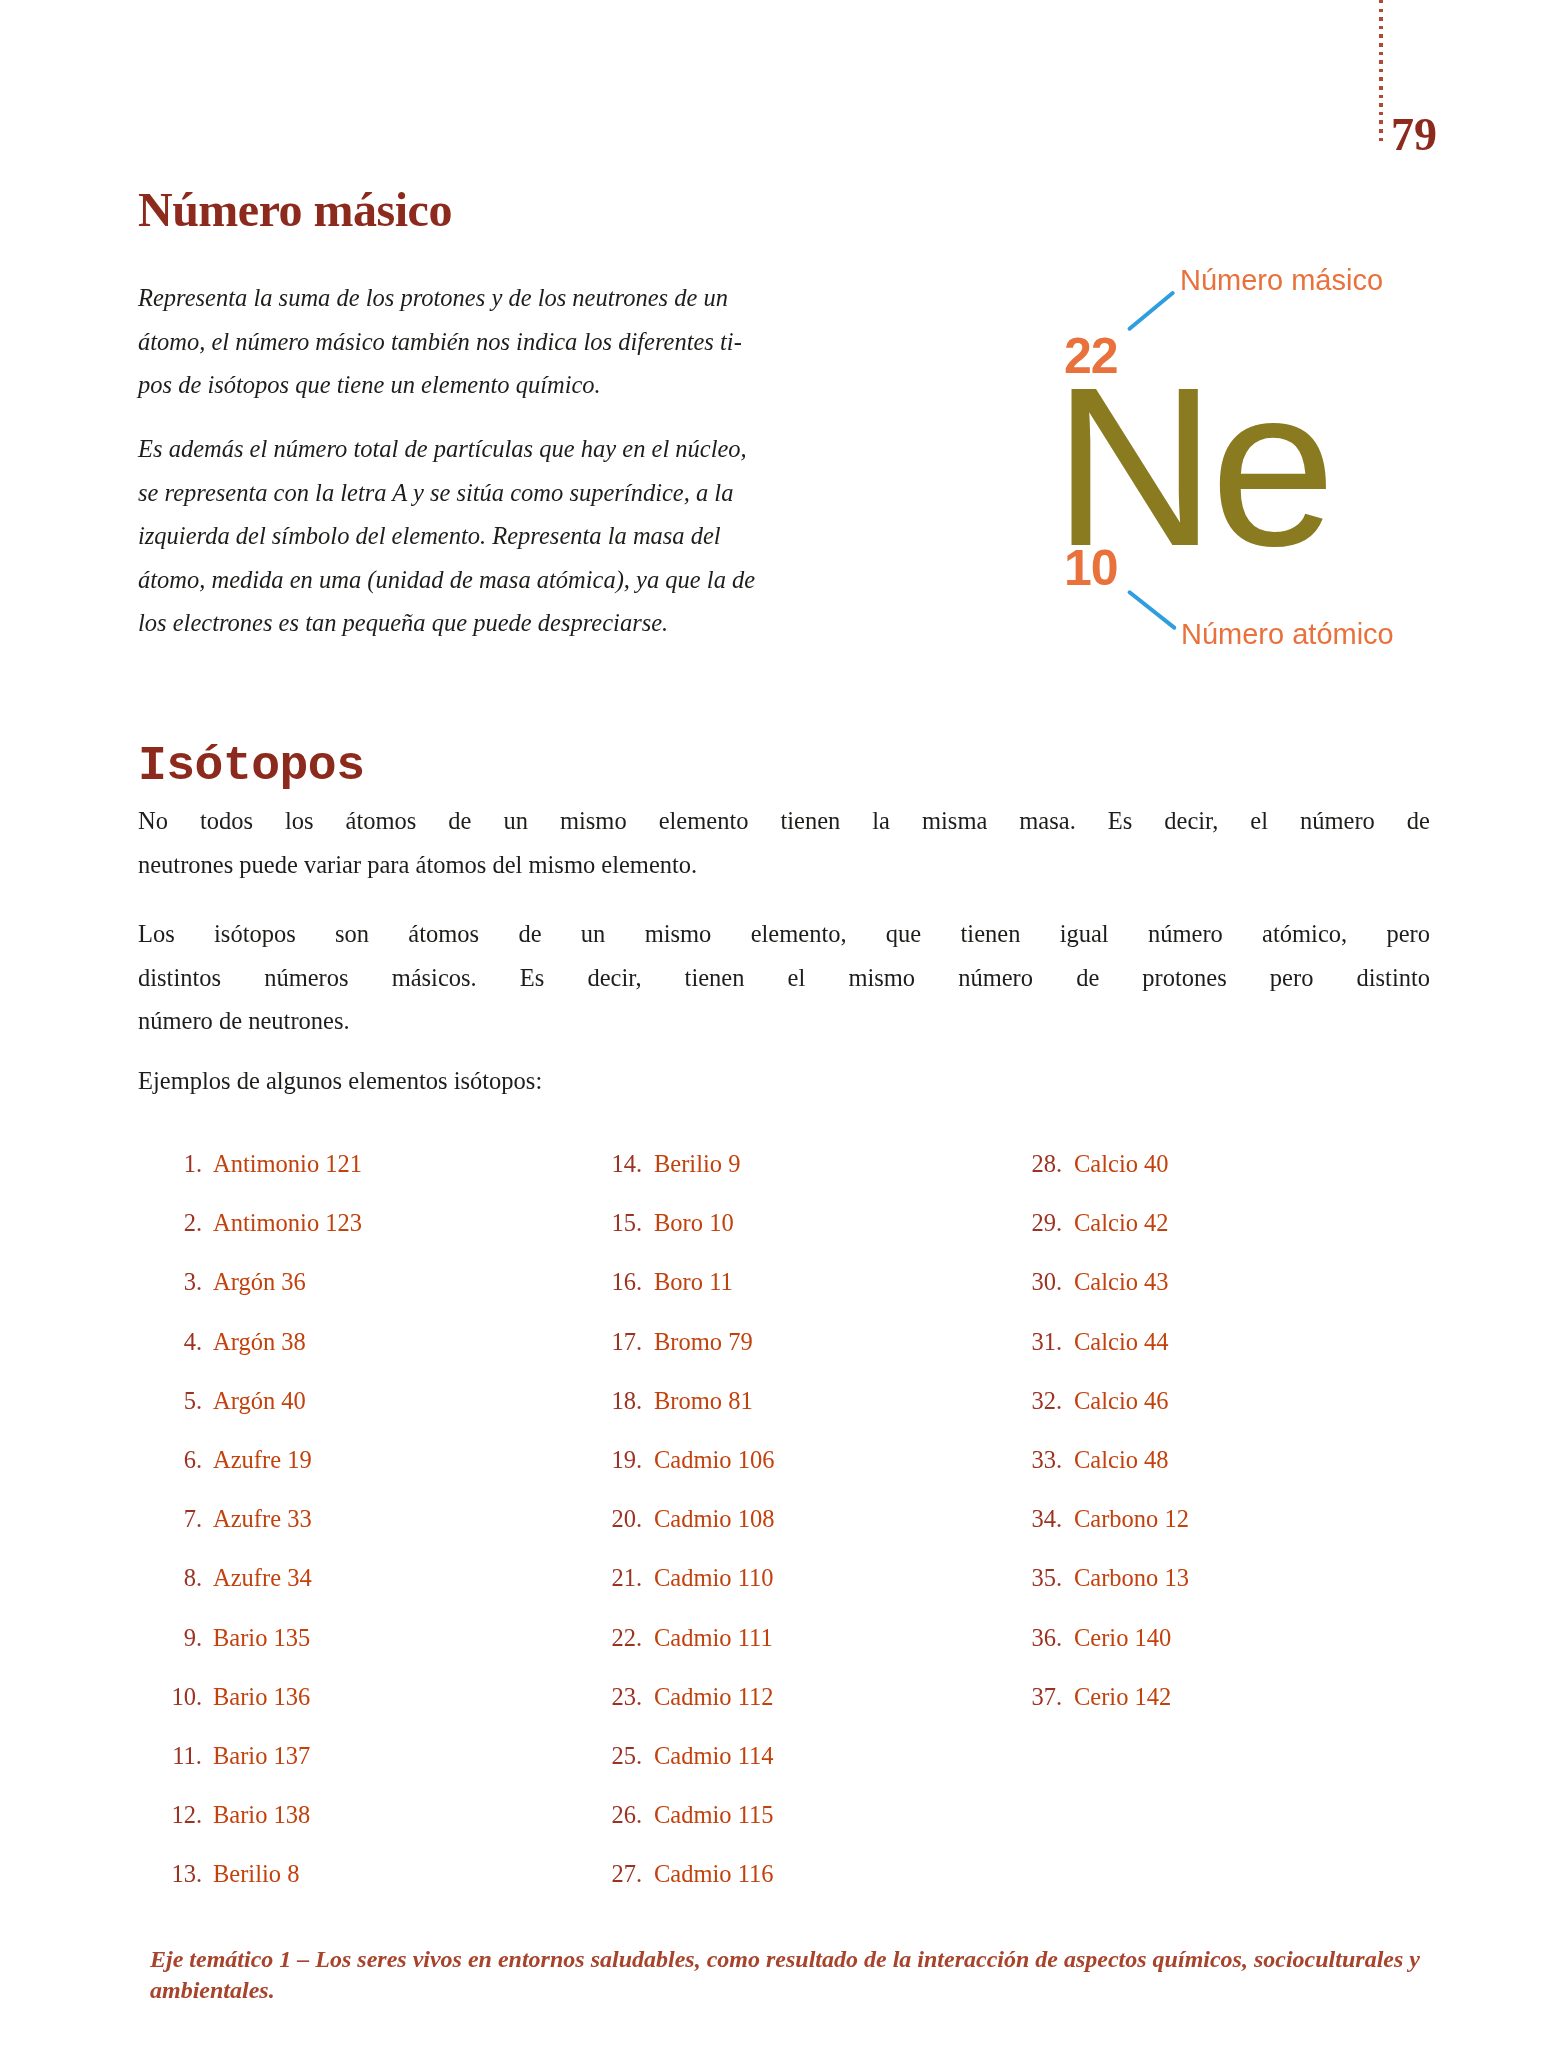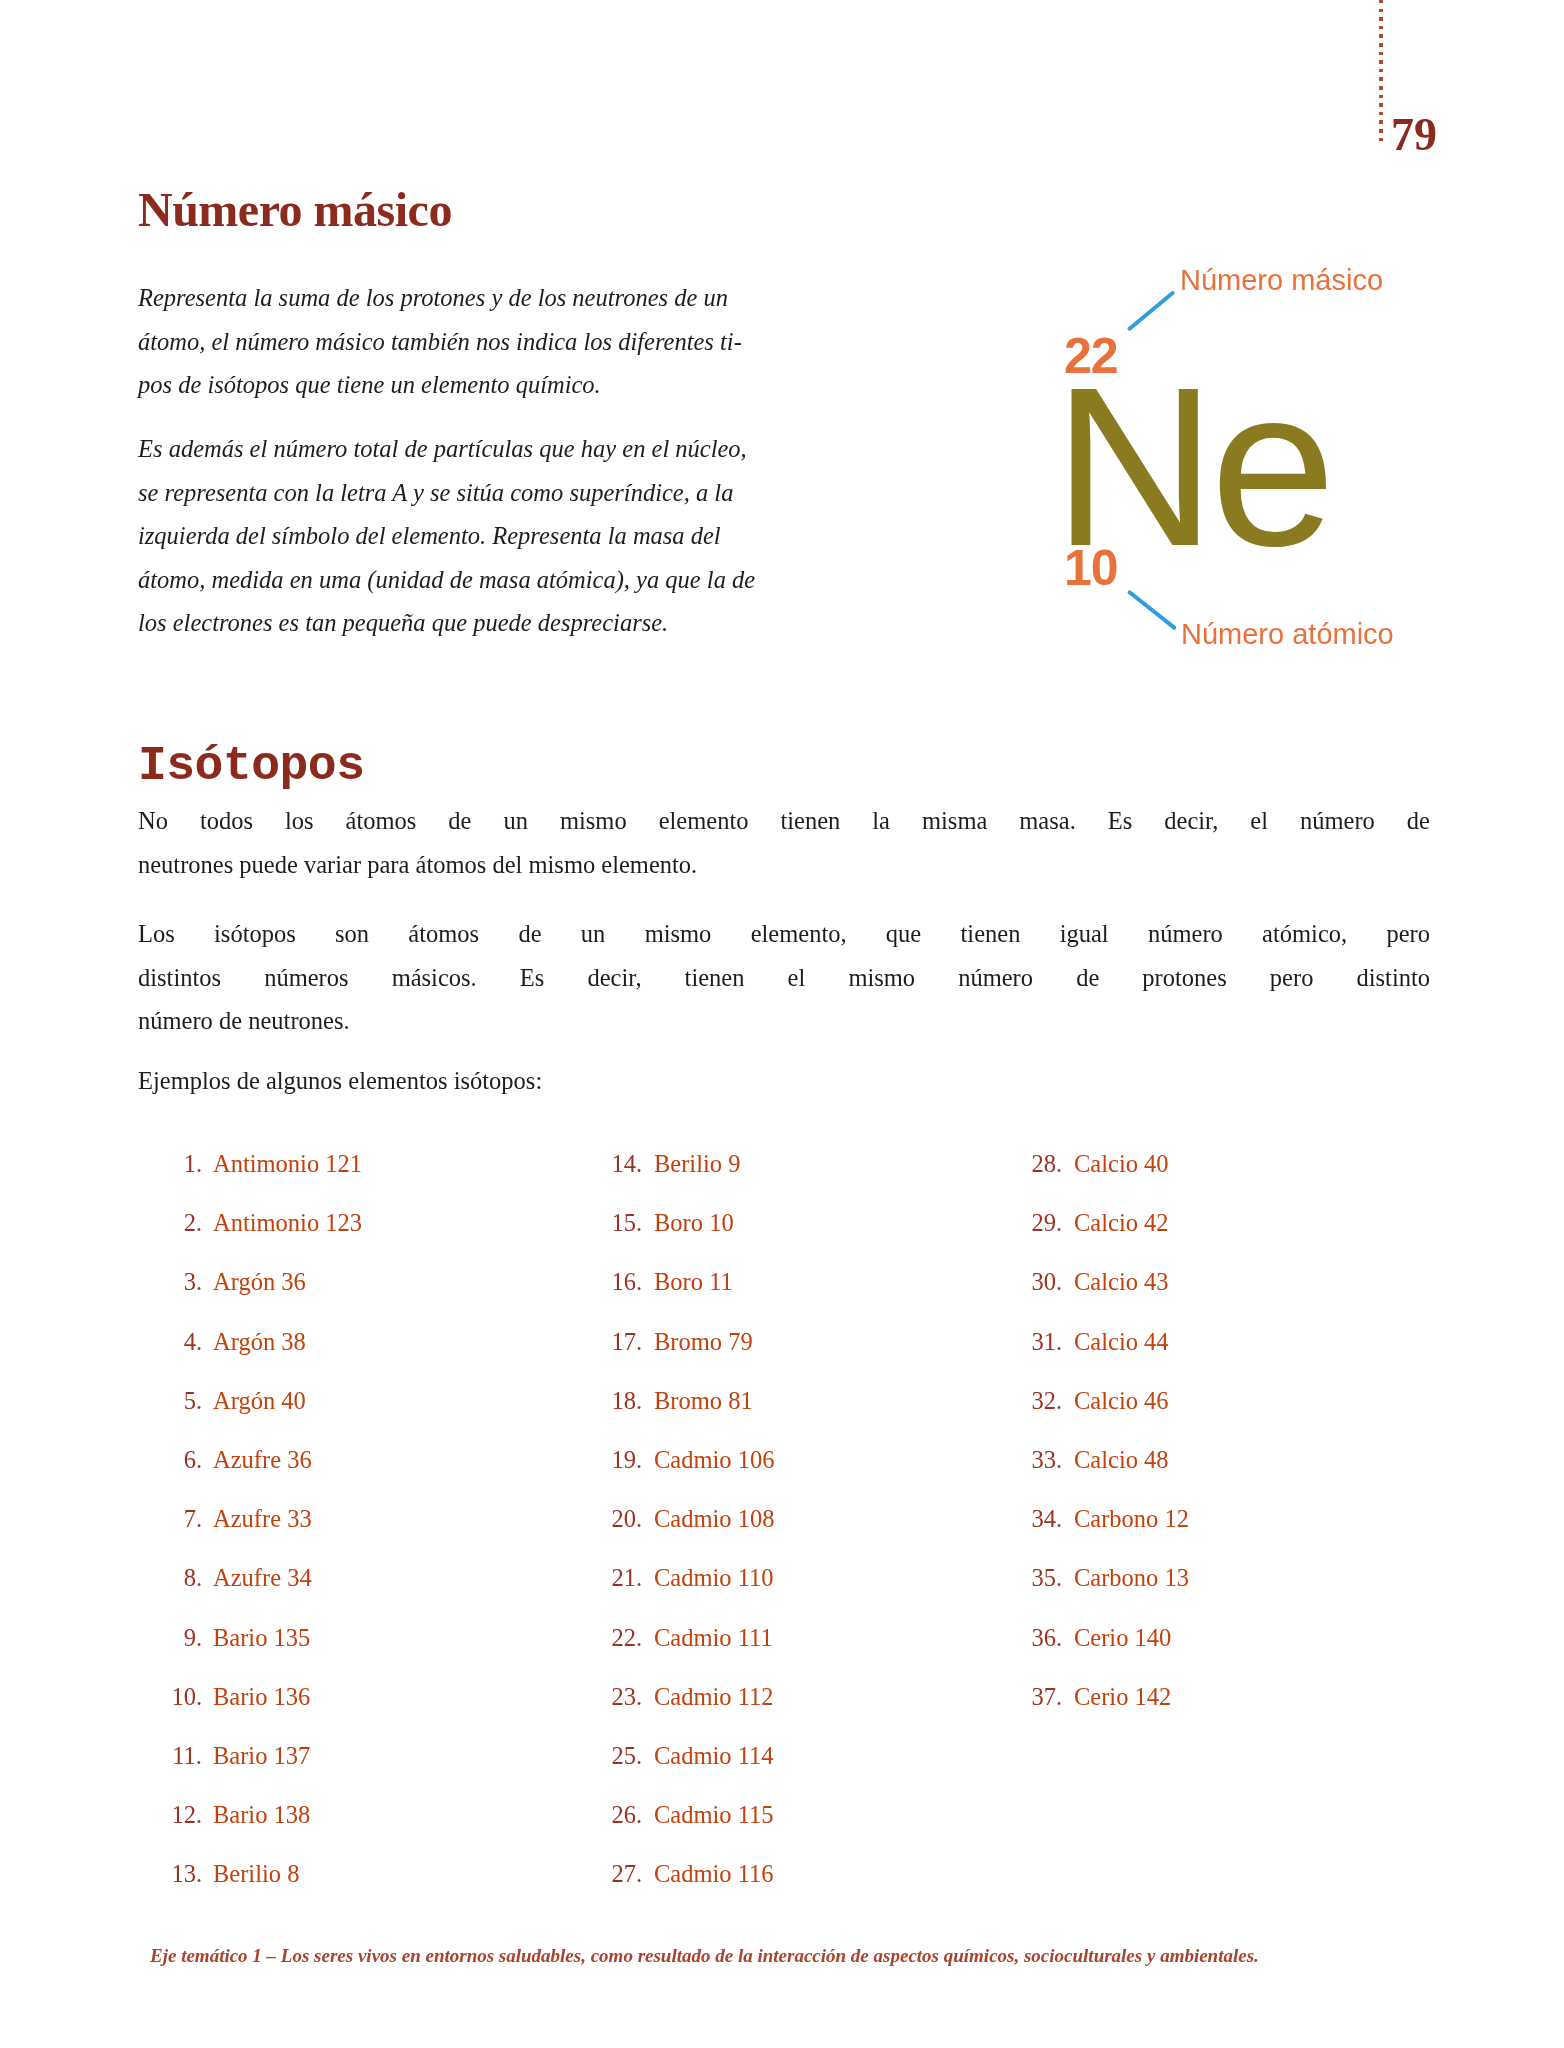--- a/index.html
+++ b/index.html
@@ -22,21 +22,21 @@
   }
   .page-number {
     position: absolute;
     left: 1391px; top: 112px;
     font-size: 46px; font-weight: 700; line-height: 1;
     color: #8c2b1d;
   }
   .footer {
     position: absolute;
     left: 150px; top: 1944px; width: 1300px;
-    font-size: 19px; font-style: italic; font-weight: 700;
+    font-size: 24px; font-style: italic; font-weight: 700;
     color: #a8432c; line-height: 1.3;
   }
 
   
   .h1 {
     position: absolute; left: 138px;
     font-size: 48px; font-weight: 700; line-height: 1;
     color: #8c2b1d; letter-spacing: -0.5px;
   }
   #h-masico { top: 186px; }
@@ -170,21 +170,21 @@
       <div class="iso-item">
       <span class="iso-num">4.</span>
       <span class="iso-name">Argón 38</span>
     </div>
       <div class="iso-item">
       <span class="iso-num">5.</span>
       <span class="iso-name">Argón 40</span>
     </div>
       <div class="iso-item">
       <span class="iso-num">6.</span>
-      <span class="iso-name">Azufre 36</span>
+      <span class="iso-name">Azufre 19</span>
     </div>
       <div class="iso-item">
       <span class="iso-num">7.</span>
       <span class="iso-name">Azufre 33</span>
     </div>
       <div class="iso-item">
       <span class="iso-num">8.</span>
       <span class="iso-name">Azufre 34</span>
     </div>
       <div class="iso-item">

